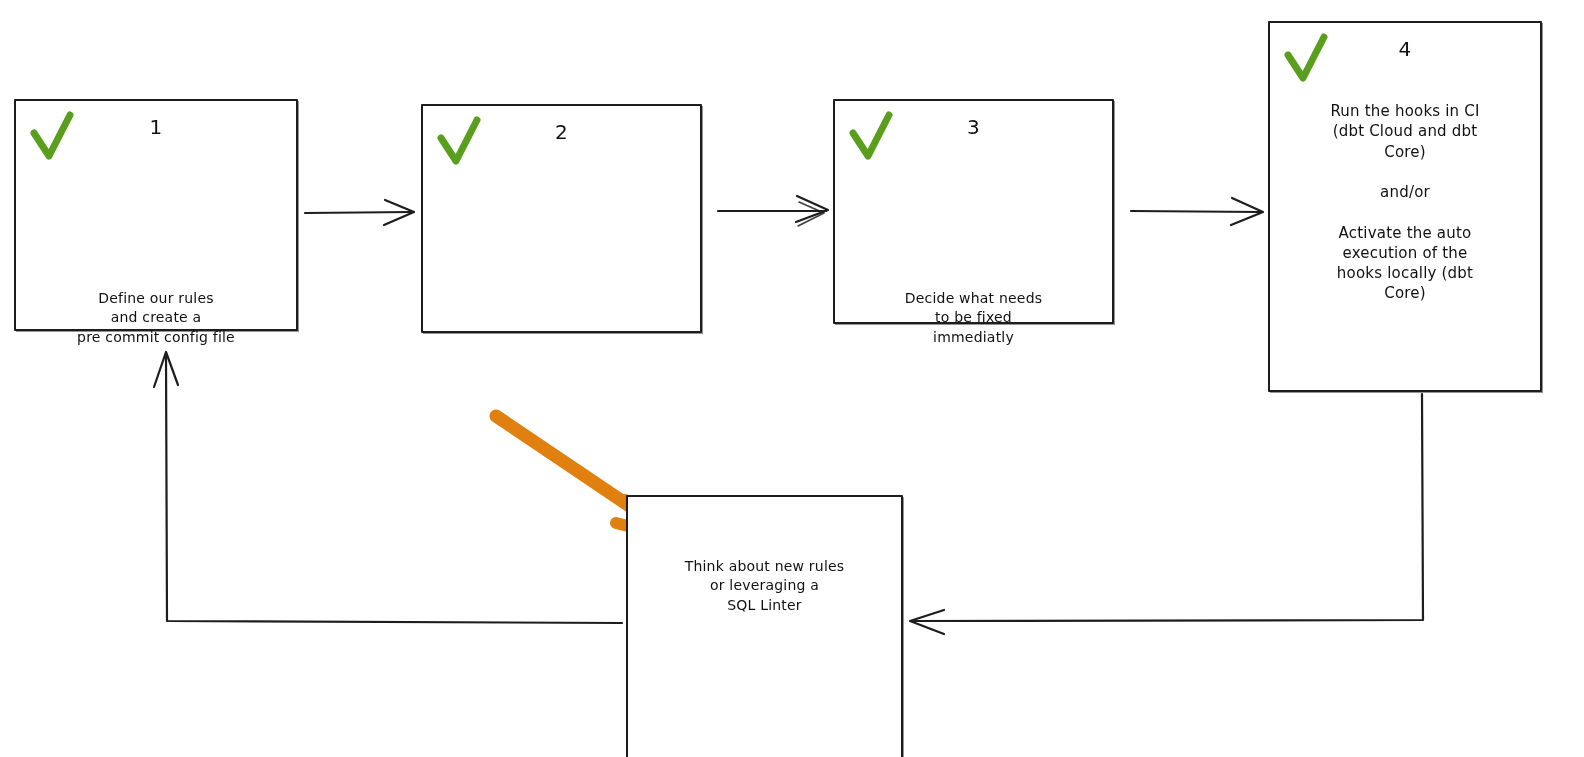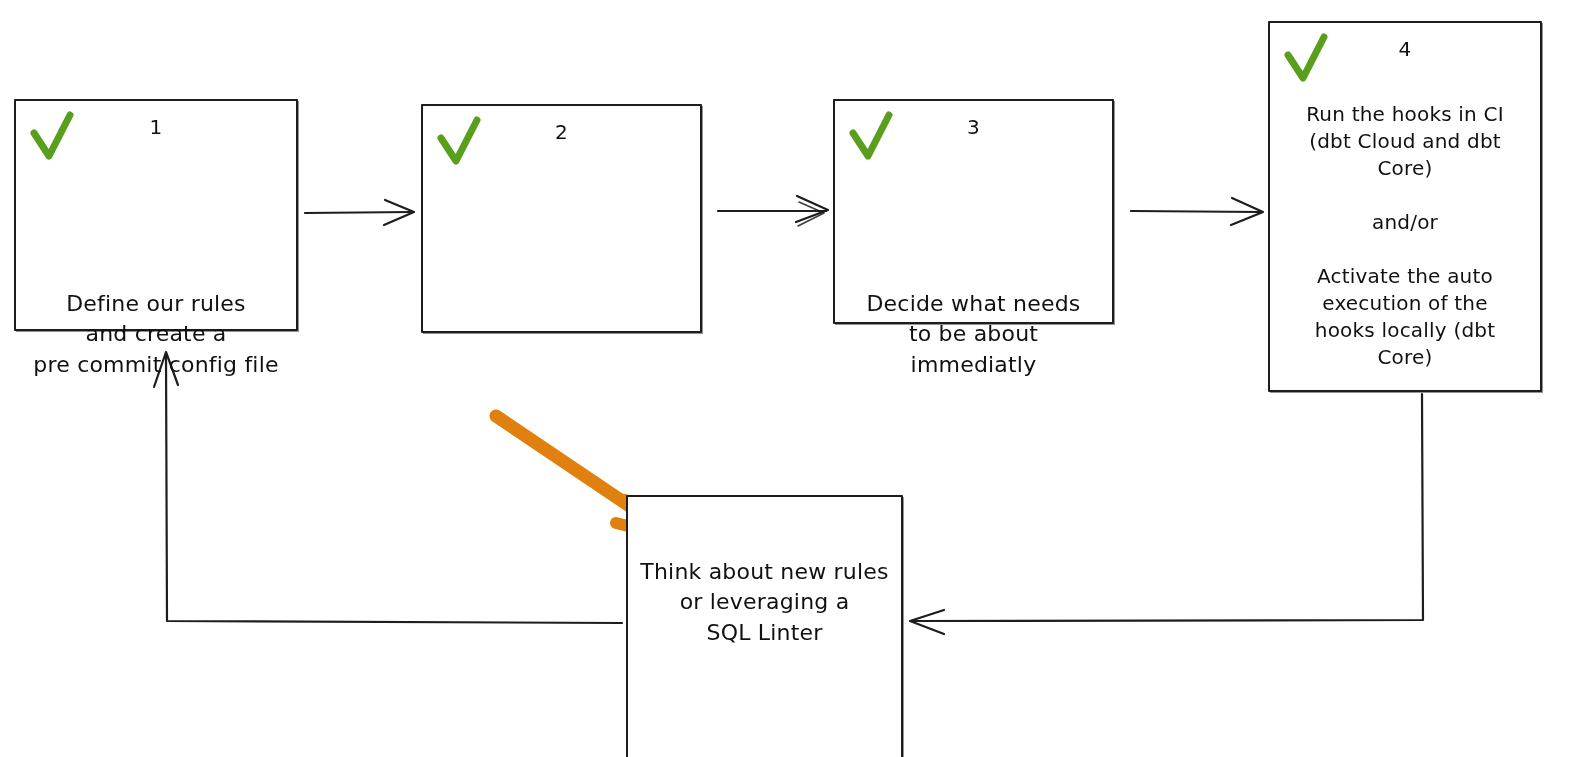--- a/index.html
+++ b/index.html
@@ -47,37 +47,37 @@
     top: 10px;
     left: 14px;
     width: 48px;
     height: 52px;
   }
   .node-body {
     position: absolute;
     left: 6px;
     right: 6px;
     text-align: center;
-    font-size: 22px;
+    font-size: 14px;
     line-height: 1.38;
     color: #111111;
     white-space: pre-line;
     letter-spacing: 0.2px;
   }
   
   #node-1 { left: 14px;   top: 99px;  width: 284px; height: 232px; }
   #node-2 { left: 421px;  top: 104px; width: 281px; height: 229px; }
   #node-3 { left: 833px;  top: 99px;  width: 281px; height: 225px; }
   #node-4 { left: 1268px; top: 21px;  width: 274px; height: 371px; }
   #node-loop { left: 626px; top: 495px; width: 277px; height: 286px; }
 
   #node-1 .node-body    { top: 188px; }
   #node-2 .node-body    { top: 190px; }
   #node-3 .node-body    { top: 188px; }
-  #node-4 .node-body    { top: 78px; font-size: 20px; line-height: 1.35; }
+  #node-4 .node-body    { top: 78px; font-size: 15px; line-height: 1.35; }
   #node-loop .node-body { top: 550px; position: absolute; left: 6px; right: 6px; }
   #node-loop .node-body { top: 60px; }
 </style>
 </head>
 <body>
 
 <div id="canvas">
 
   <svg id="wires" viewBox="0 0 1584 757" xmlns="http://www.w3.org/2000/svg">
 
@@ -130,21 +130,21 @@
     </svg>
     <div class="node-num">2</div>
   </div>
 
   <div class="node" id="node-3">
     <svg class="check" viewBox="0 0 48 52">
       <path d="M4,22 L19,45 L40,4" stroke="#5a9e1e" stroke-width="7" fill="none" stroke-linecap="round" stroke-linejoin="round"></path>
     </svg>
     <div class="node-num">3</div>
     <div class="node-body">Decide what needs
-to be about
+to be fixed
 immediatly</div>
   </div>
 
   <div class="node" id="node-4">
     <svg class="check" viewBox="0 0 48 52">
       <path d="M4,22 L19,45 L40,4" stroke="#5a9e1e" stroke-width="7" fill="none" stroke-linecap="round" stroke-linejoin="round"></path>
     </svg>
     <div class="node-num">4</div>
     <div class="node-body">Run the hooks in CI
 (dbt Cloud and dbt

